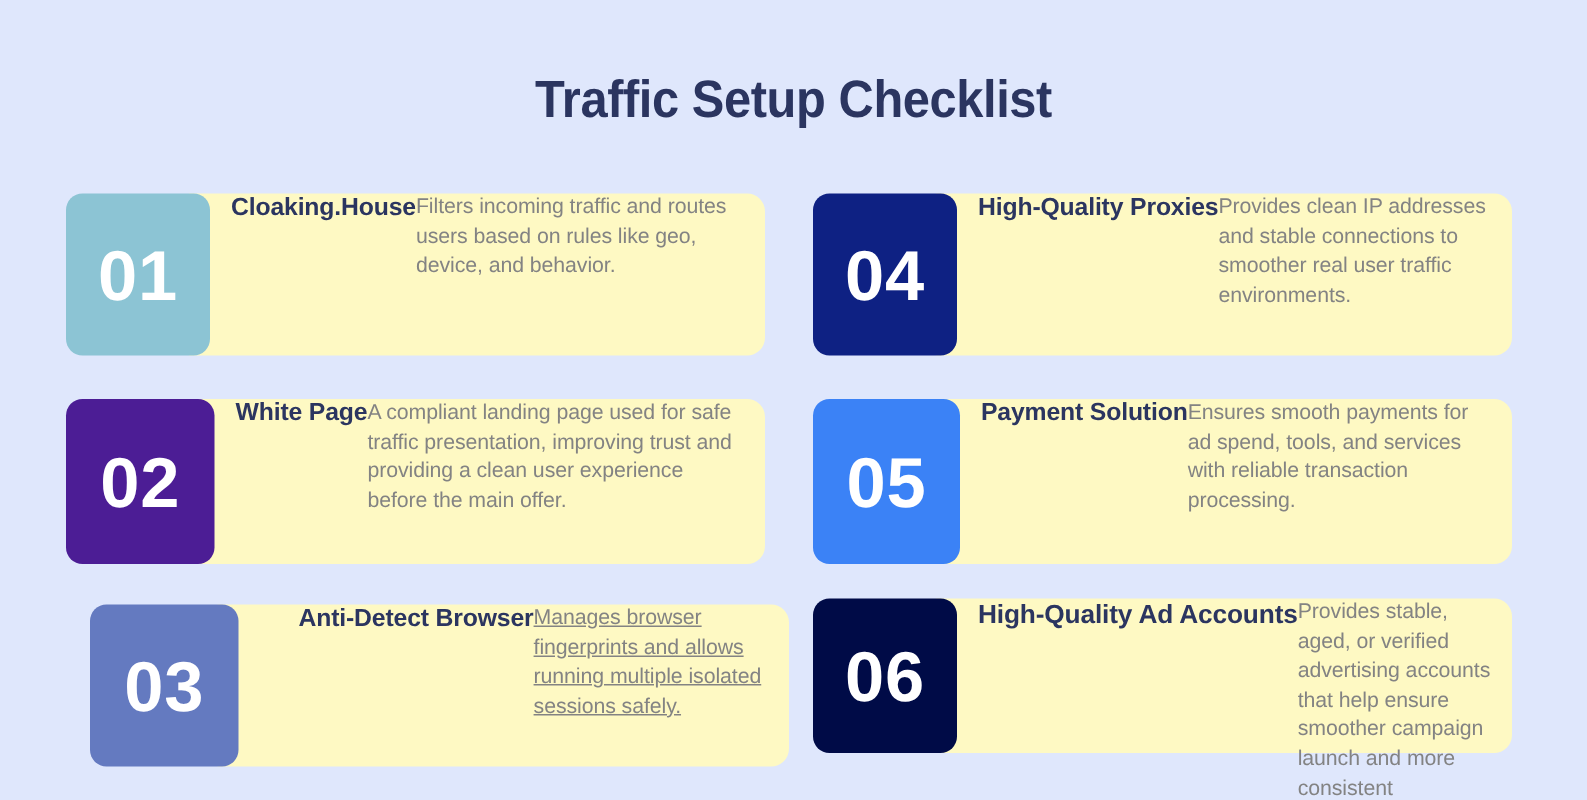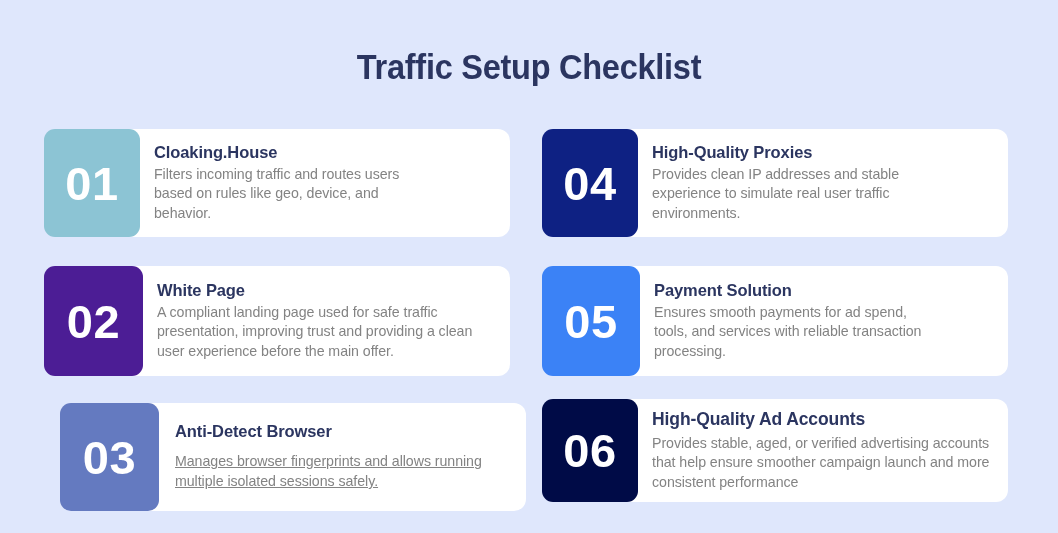--- a/index.html
+++ b/index.html
@@ -32,26 +32,26 @@
     color:#ffffff;
     font-weight:bold;
     font-size:47px;
     letter-spacing:0.5px;
     z-index:2;
     font-family:"Liberation Sans", sans-serif;
   }
 
   .card-body {
     flex:1 1 auto;
-    background:#ffffff;
+    background:#fef9c3;
     border-radius:0 12px 12px 0;
     margin-left:-14px;
     padding-left:28px;
     padding-right:14px;
-    display:flex; flex-direction:column; justify-content:center;
+    display:flex; flex-direction:row; justify-content:center;
   }
 
   .card-title {
     color:#2b3560;
     font-weight:bold;
     font-size:16.5px;
     letter-spacing:-0.1px;
     margin-bottom:3px;
     white-space:nowrap;
   }
@@ -84,21 +84,21 @@
   #card-6 .num-box { width:96px; }
 
   
   #card-1 .card-desc, #card-4 .card-desc { max-width:250px; }
   #card-4 .card-desc { max-width:290px; }
   #card-5 .card-desc { max-width:290px; }
   #card-2 .card-desc { max-width:330px; }
   #card-3 .card-desc { max-width:320px;text-decoration:underline; }
   #card-6 .card-desc { max-width:340px; }
 
-  #card-3 .card-title { margin-bottom:11px; }
+  #card-3 .card-title { margin-bottom:11px;margin-left:24px; }
   #card-3 .card-body { padding-left:30px; }
   #card-6 .card-title { font-size:17.5px; margin-bottom:4px; }
 </style>
 </head>
 <body style="background: rgb(223, 231, 252);">
 
 <div class="page" style="background: rgb(223, 231, 252);">
 
   <div class="page-title">Traffic Setup Checklist</div>
 
@@ -125,21 +125,21 @@
       <div class="card-body">
         <div class="card-title">Anti-Detect Browser</div>
         <div class="card-desc">Manages browser fingerprints and allows running multiple isolated sessions safely.</div>
       </div>
     </div>
 
     <div class="card" id="card-4">
       <div class="num-box" style="background: rgb(14, 33, 131);">04</div>
       <div class="card-body">
         <div class="card-title">High-Quality Proxies</div>
-        <div class="card-desc">Provides clean IP addresses and stable experience to simulate real user traffic environments.</div>
+        <div class="card-desc">Provides clean IP addresses and stable connections to smoother real user traffic environments.</div>
       </div>
     </div>
 
     <div class="card" id="card-5">
       <div class="num-box" style="background: #3b82f6;">05</div>
       <div class="card-body">
         <div class="card-title">Payment Solution</div>
         <div class="card-desc">Ensures smooth payments for ad spend, tools, and services with reliable transaction processing.</div>
       </div>
     </div>

